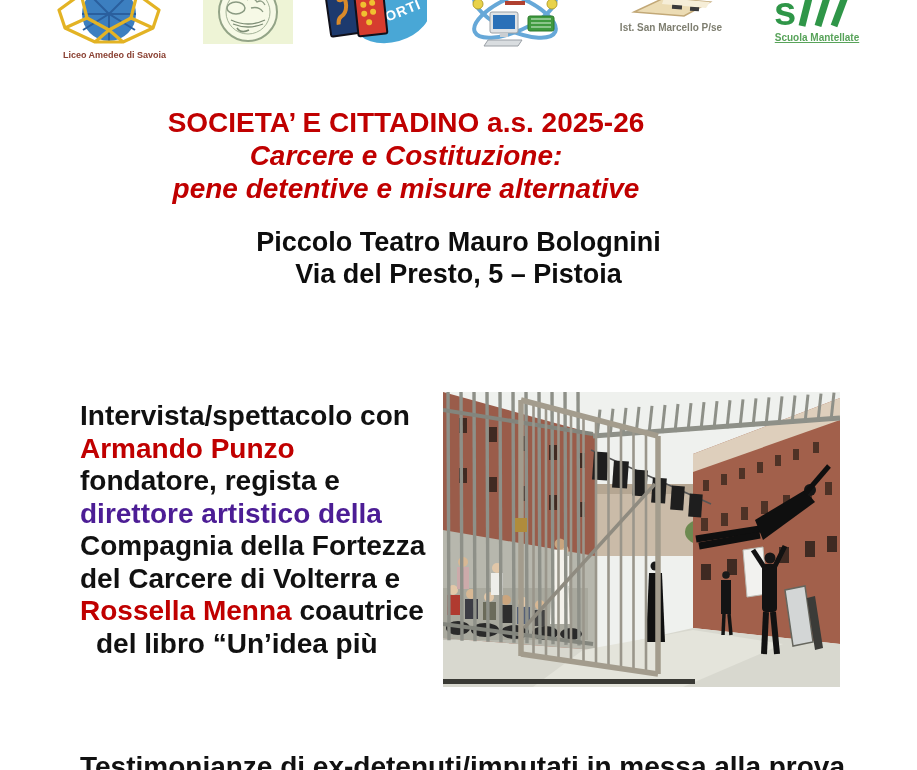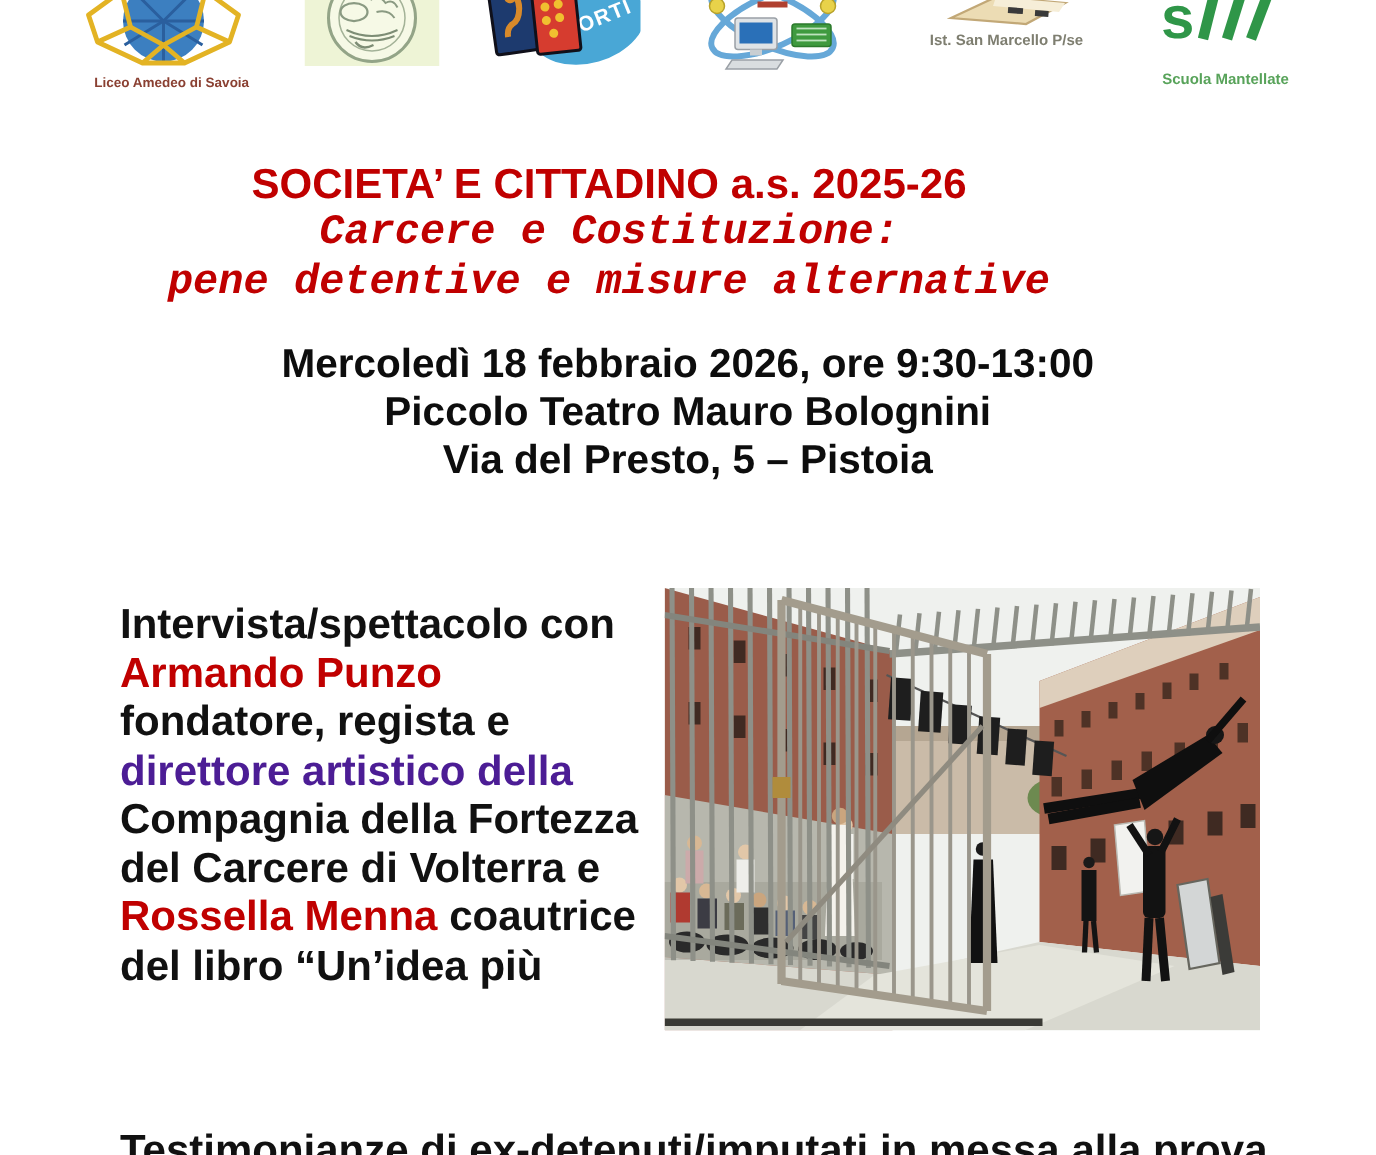--- a/index.html
+++ b/index.html
@@ -2,21 +2,21 @@
 <html><head>
 <meta charset="utf-8">
 <style>
   html,body{margin:0;padding:0;background:#ffffff;}
   body{width:917px;height:770px;position:relative;overflow:hidden;
        font-family:"Liberation Sans","DejaVu Sans",sans-serif;}
   .abs{position:absolute;}
   .logo-cap{font-size:9px;font-weight:bold;white-space:nowrap;text-align:center;}
   .title-block{left:0;top:106px;width:812px;text-align:center;color:#c00000;font-weight:bold;}
   .title-line{font-size:28px;line-height:33px;}
-  .title-italic{font-style:italic;font-family:Liberation Mono, monospace;}
+  .title-italic{font-style:italic;}
   .event-block{left:0;top:226px;width:917px;text-align:center;color:#0d0d0d;font-weight:bold;}
   .event-line{font-size:27px;line-height:32px;}
   .body-block{left:80px;top:400px;width:380px;font-weight:bold;}
   .body-line{font-size:28px;line-height:32.5px;white-space:nowrap;color:#111111;}
   .photo-frame{left:443px;top:392px;width:397px;height:295px;overflow:hidden;}
   .bottom-line{left:80px;top:751px;font-size:28px;font-weight:bold;color:#111111;white-space:nowrap;}
   svg{display:block;}
 </style>
 </head>
 <body>
@@ -112,44 +112,43 @@
 
 <div class="abs" style="left:752px;top:-6px;width:130px;">
   <svg width="130" height="34" viewBox="0 0 130 34">
     <text x="22" y="31" font-family="Liberation Sans, sans-serif" font-size="40" font-weight="bold" fill="#2f9648">s</text>
     <g stroke="#2f9648" stroke-width="7" stroke-linecap="butt">
       <line x1="58" y1="0" x2="50" y2="32"></line>
       <line x1="76" y1="0" x2="66" y2="32"></line>
       <line x1="94" y1="0" x2="82" y2="32"></line>
     </g>
   </svg>
-  <div class="logo-cap" style="color:#58a35a;margin-top:20px;font-size:10px;">Scuola Mantellate</div>
+  <div class="logo-cap" style="color:#58a35a;margin-top:4px;font-size:10px;text-decoration:underline;">Scuola Mantellate</div>
 </div>
 
 <div class="abs title-block">
   <div class="title-line">SOCIETA’ E CITTADINO a.s. 2025-26</div>
   <div class="title-line title-italic">Carcere e Costituzione:</div>
   <div class="title-line title-italic">pene detentive e misure alternative</div>
 </div>
 
 <div class="abs event-block">
-  <div class="event-line">Mercoledì 18 febbraio 2026, ore 9:30-13:00</div>
   <div class="event-line">Piccolo Teatro Mauro Bolognini</div>
   <div class="event-line">Via del Presto, 5 – Pistoia</div>
 </div>
 
 <div class="abs body-block">
     <div class="body-line"><span style="color: rgb(17, 17, 17);">Intervista/spettacolo con</span></div>
     <div class="body-line"><span style="color: rgb(192, 0, 0); margin-top: 40px;">Armando Punzo</span></div>
     <div class="body-line"><span style="color: rgb(17, 17, 17);">fondatore, regista e</span></div>
     <div class="body-line"><span style="color: #4c1d95;">direttore artistico della</span></div>
     <div class="body-line"><span style="color: rgb(17, 17, 17);">Compagnia della Fortezza</span></div>
     <div class="body-line"><span style="color: rgb(17, 17, 17);">del Carcere di Volterra e</span></div>
     <div class="body-line"><span style="color: rgb(192, 0, 0);">Rossella Menna</span><span style="color: rgb(17, 17, 17);"> coautrice</span></div>
-    <div class="body-line"><span style="color: rgb(17, 17, 17);">del libro “Un’idea più</span></div>
+    <div class="body-line"><span style="color: rgb(17, 17, 17); margin-left: 16px;">del libro “Un’idea più</span></div>
   </div>
 
 <div class="abs photo-frame" title="Cortile del carcere: grande cancello di sbarre aperto, attori vestiti di nero (uno sorretto in orizzontale), pubblico seduto dietro le sbarre, edifici in mattoni">
   <svg width="397" height="295" viewBox="0 0 397 295">
     <rect width="397" height="295" fill="#eff1ee"></rect>
 
     <rect x="150" y="92" width="118" height="72" fill="#cabba8"></rect>
     <rect x="150" y="92" width="118" height="10" fill="#b5a692"></rect>
 
     <ellipse cx="292" cy="122" rx="40" ry="30" fill="#5f7d44"></ellipse>

